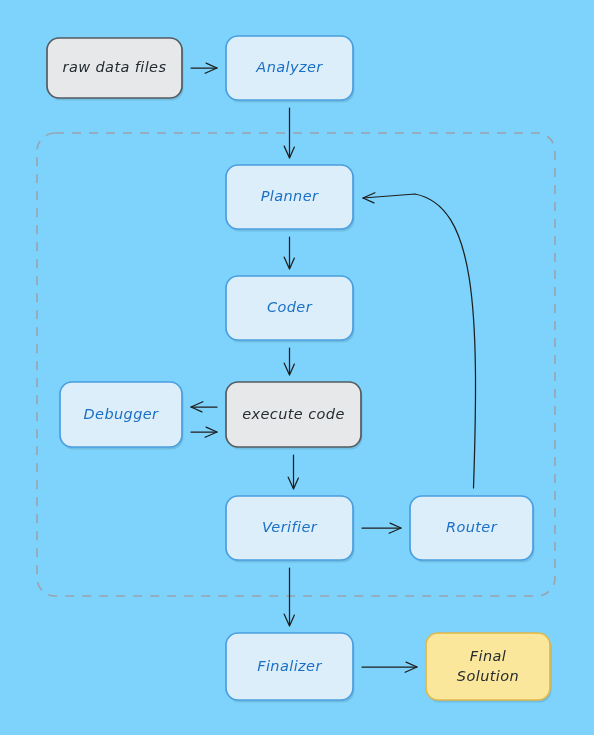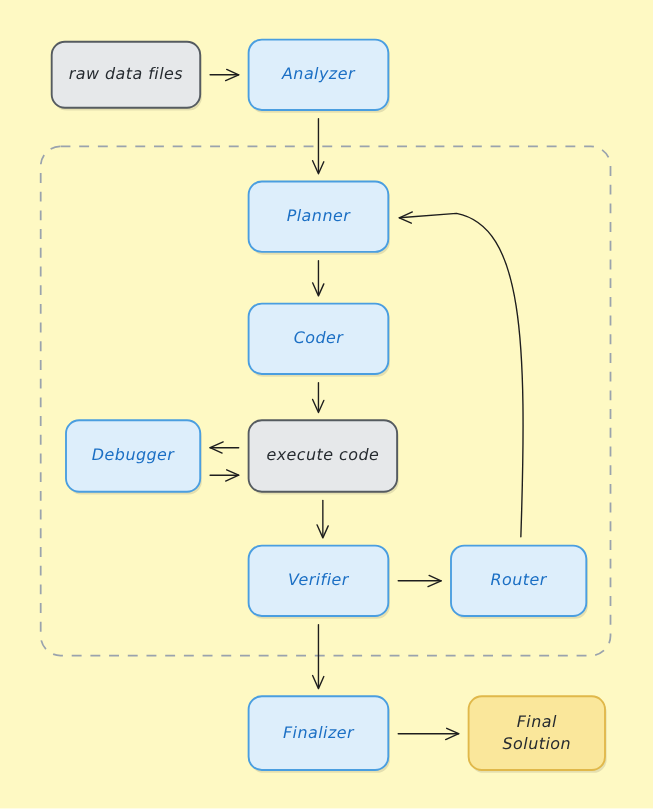--- a/index.html
+++ b/index.html
@@ -10,21 +10,21 @@
   body {
     width: 594px;
     height: 735px;
     overflow: hidden;
     font-family: "DejaVu Sans", sans-serif;
   }
   #canvas {
     position: relative;
     width: 594px;
     height: 735px;
-    background: #fef9c3;
+    background: #7dd3fc;
   }
   svg.flow {
     position: absolute;
     top: 0;
     left: 0;
     width: 594px;
     height: 735px;
   }
   .node-rect {
     stroke-width: 1.7;

